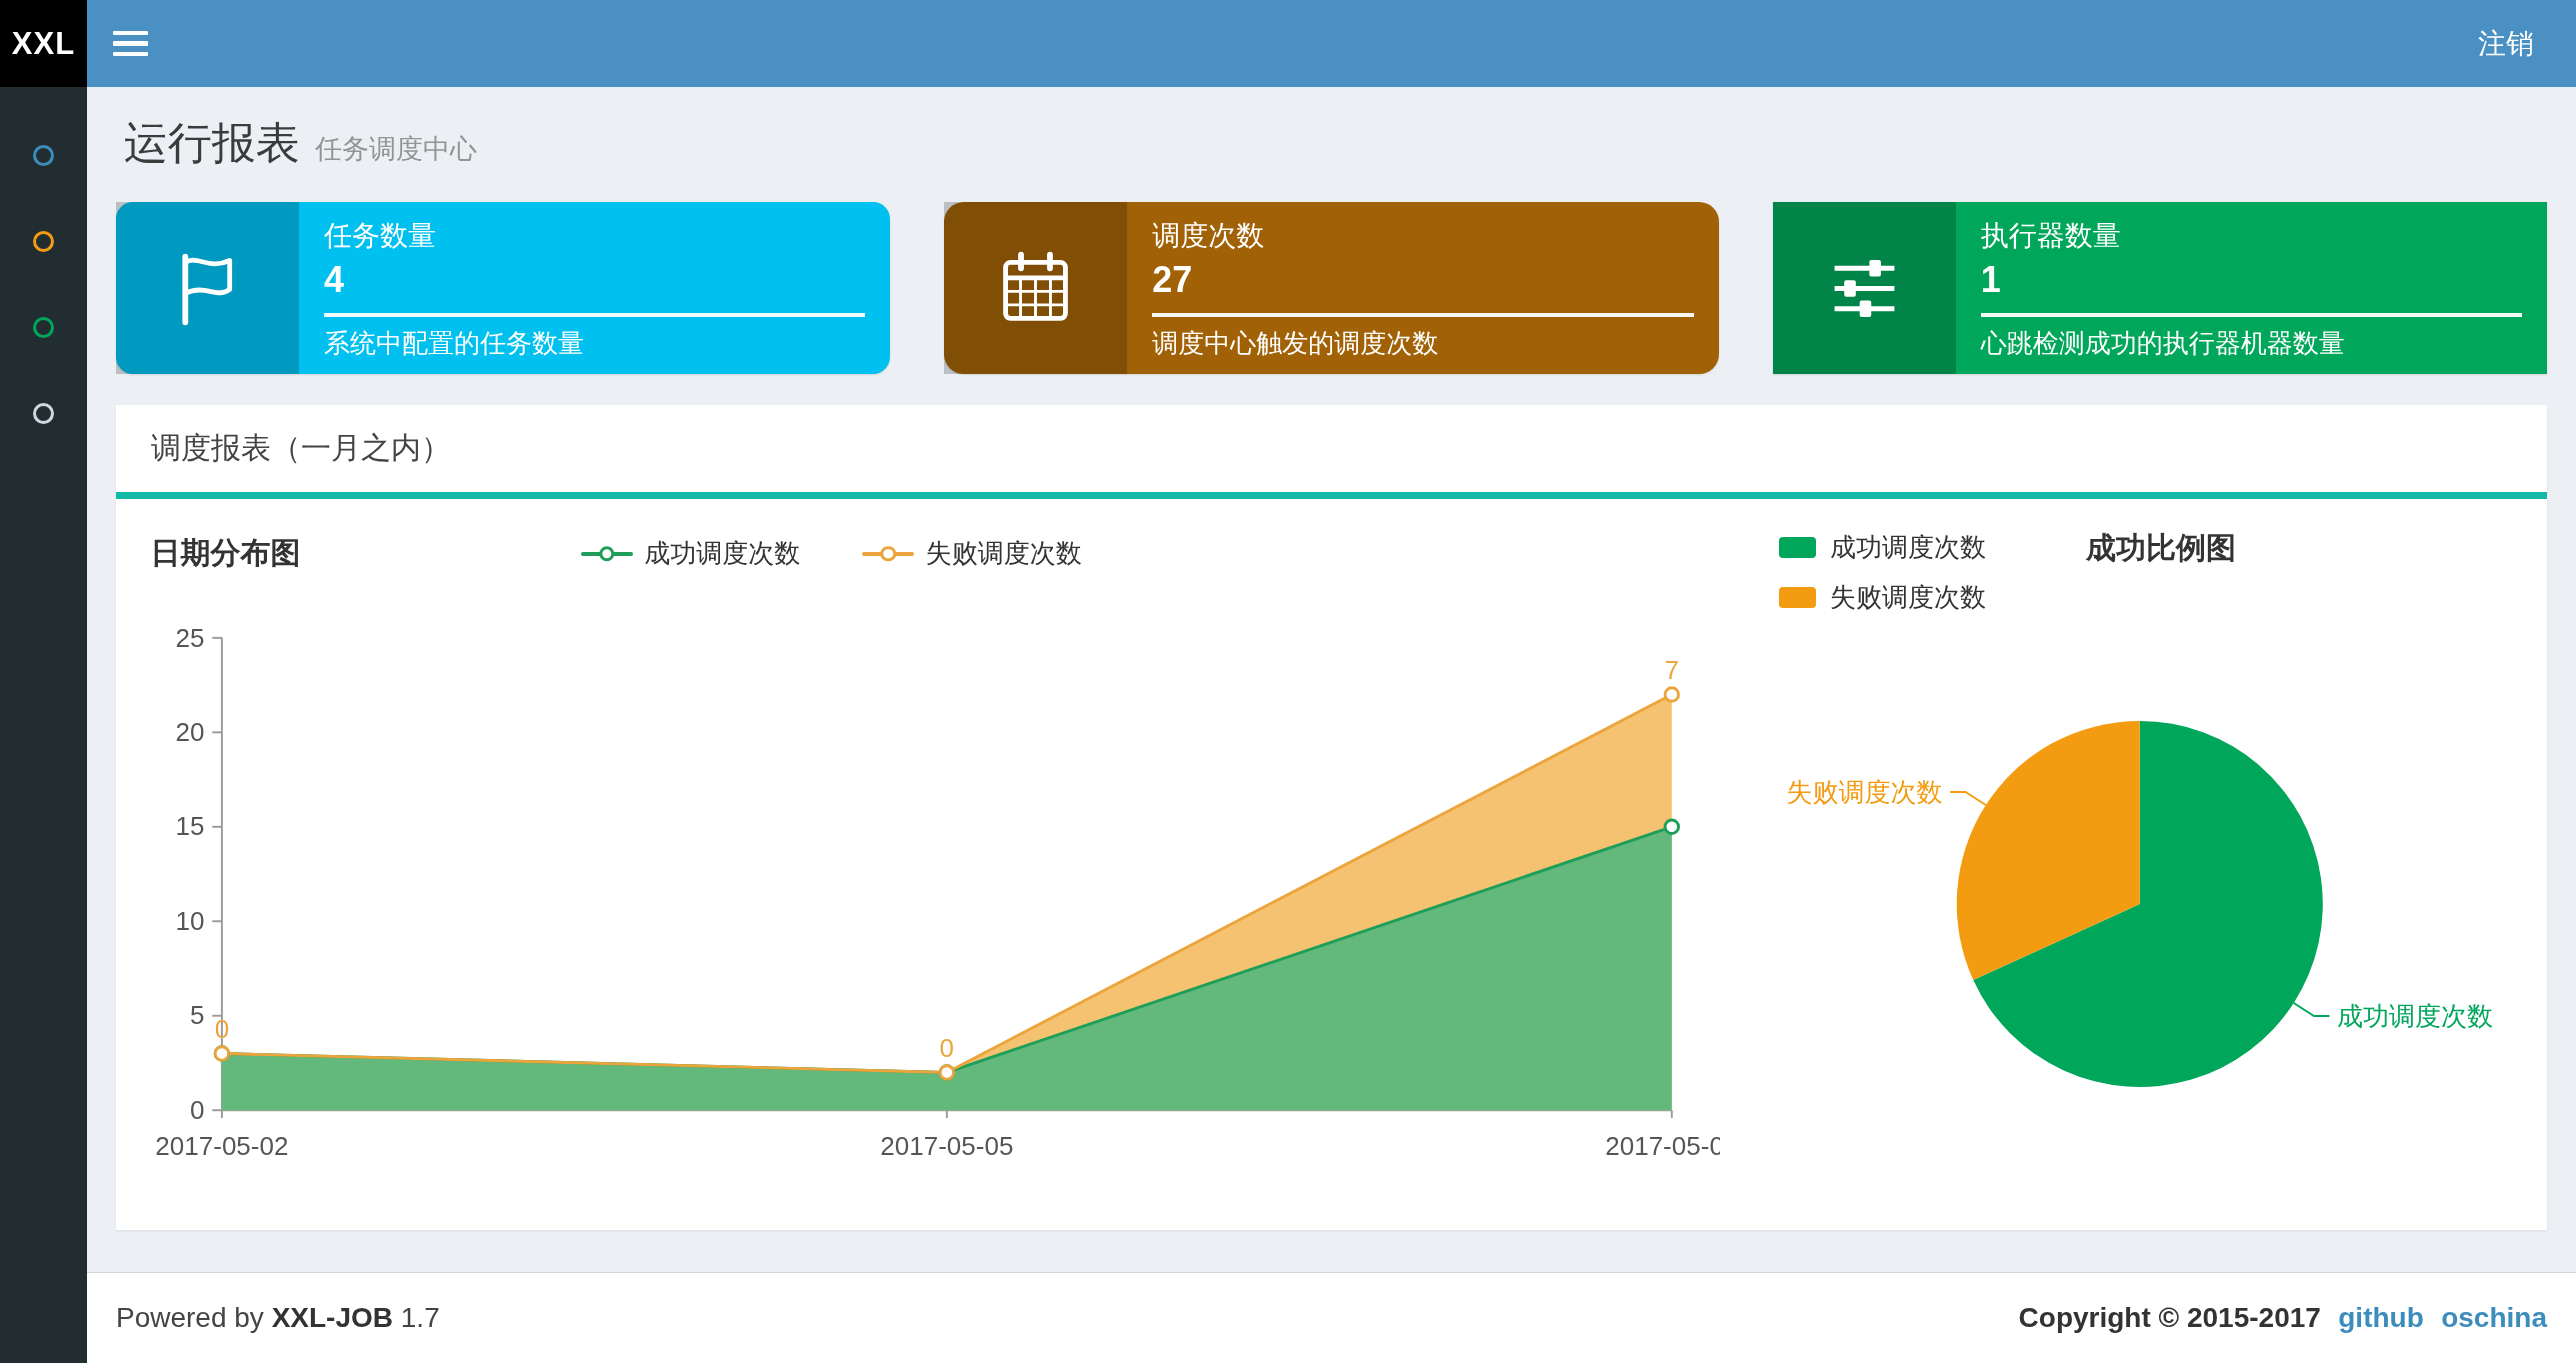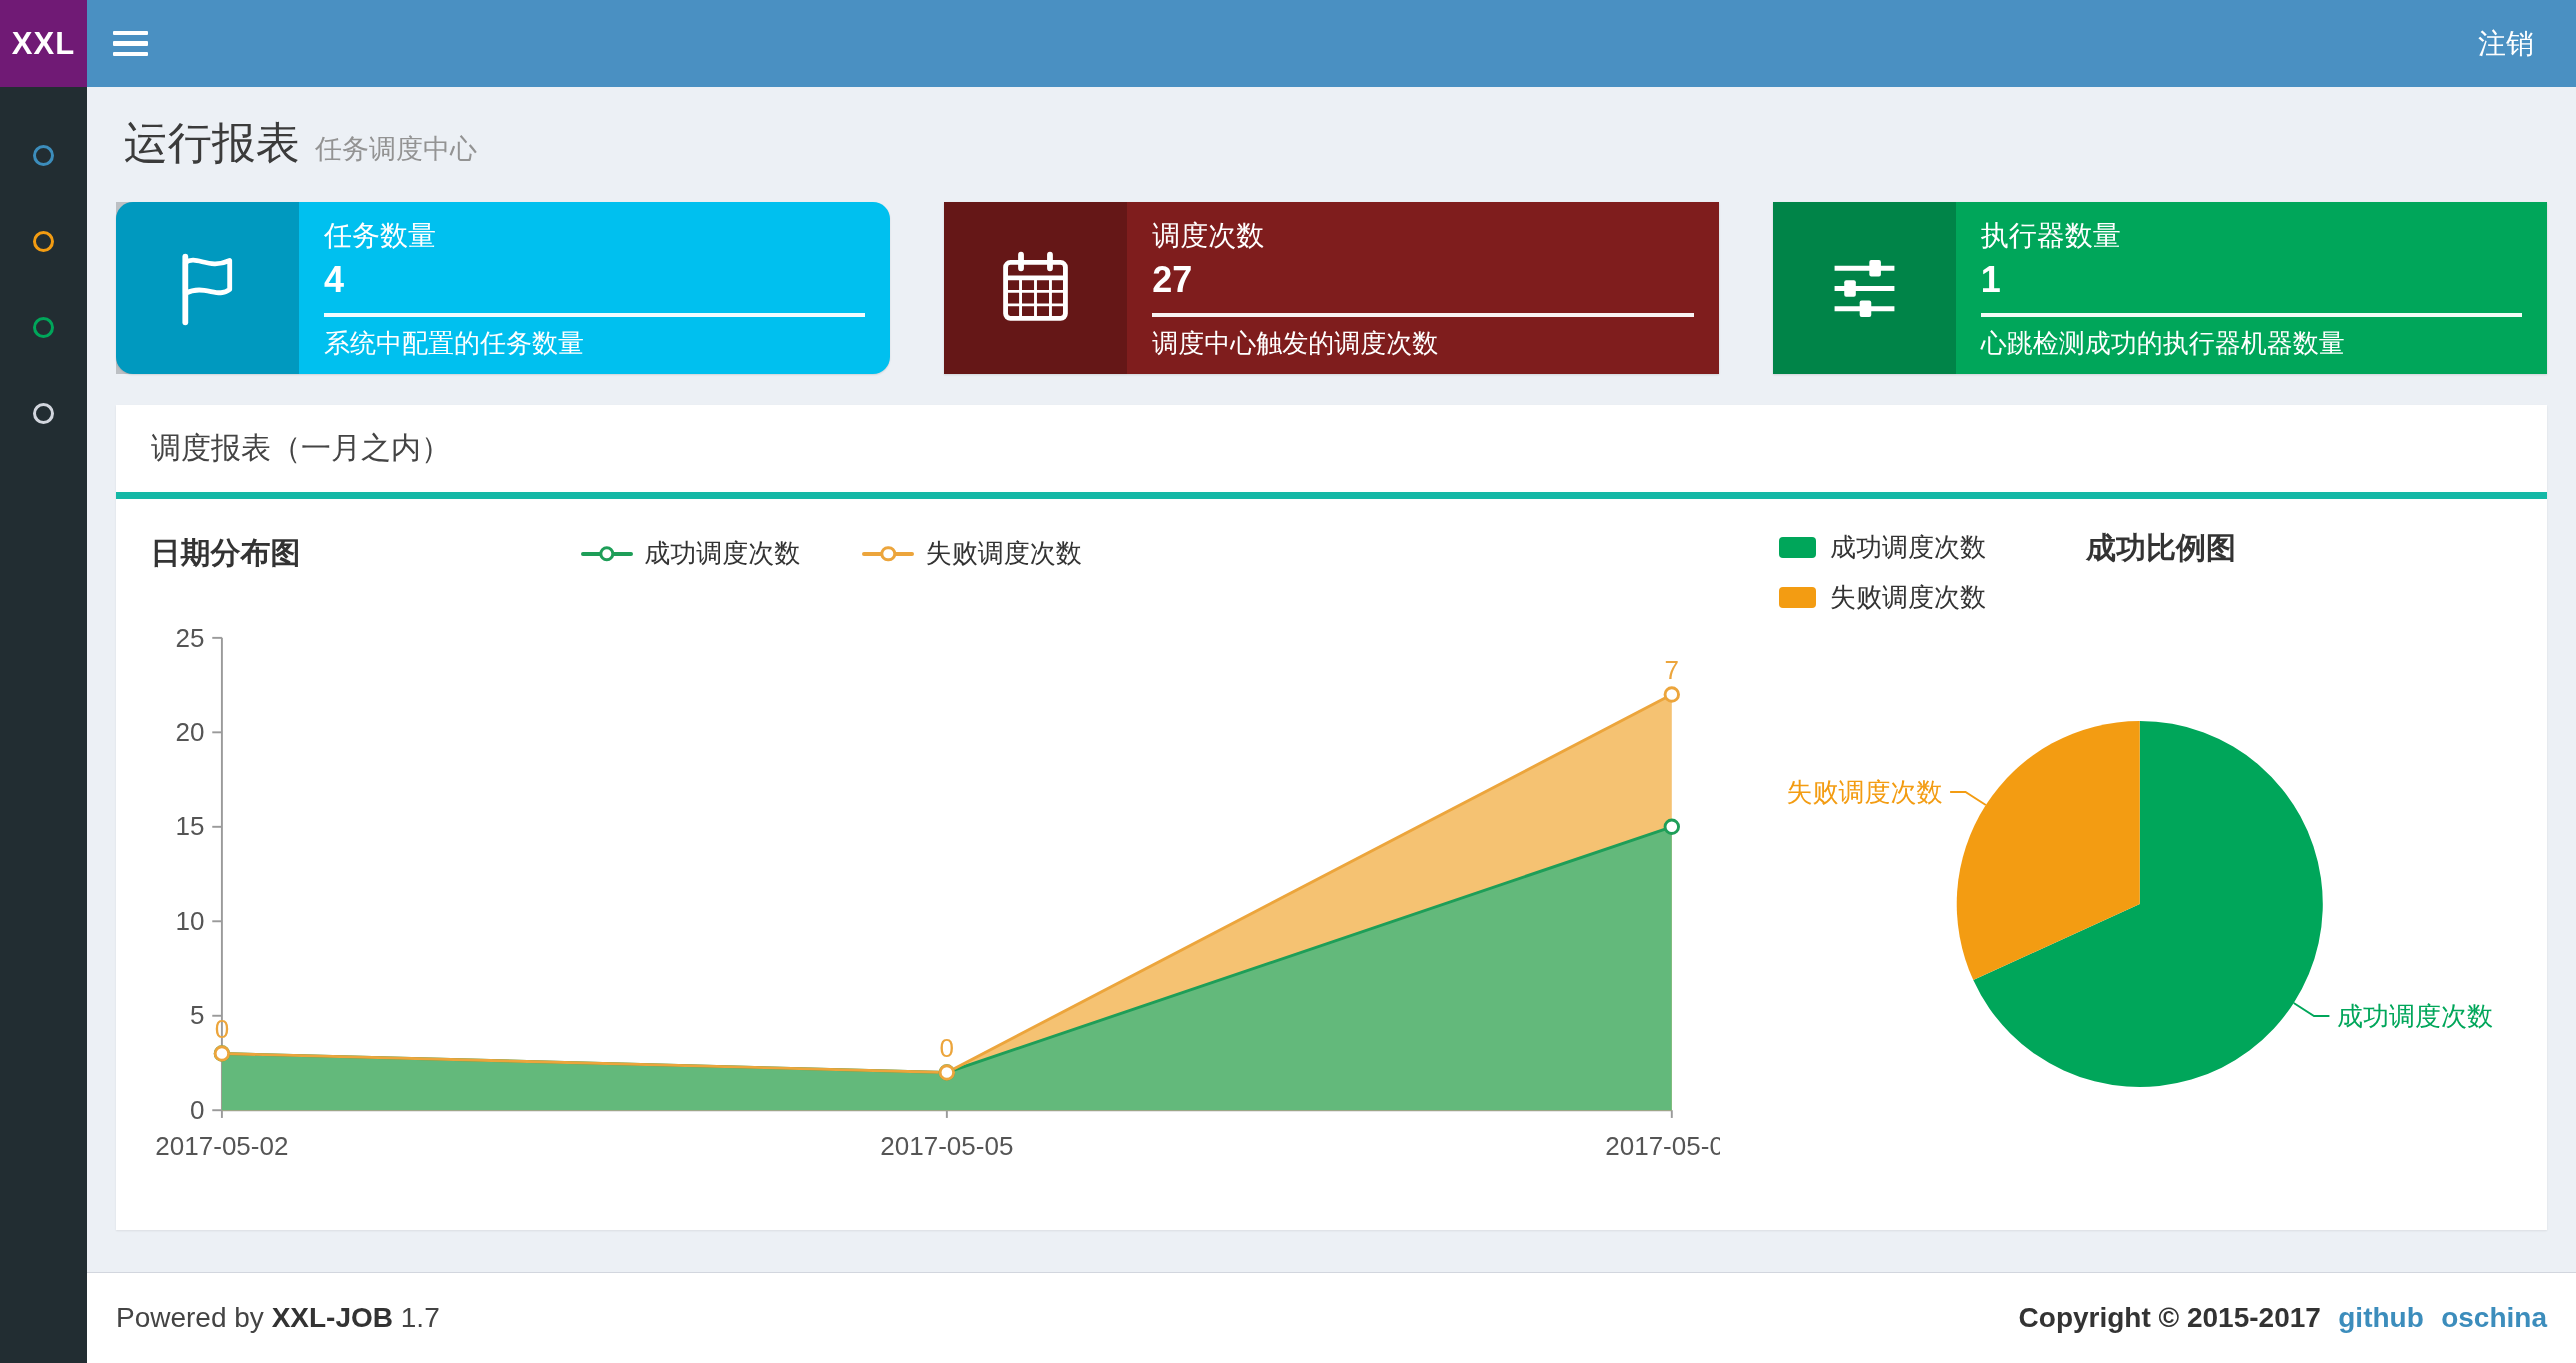--- a/index.html
+++ b/index.html
@@ -61,21 +61,21 @@
   .footer{background:#fff;border-top:1px solid #d2d6de;padding:29px;display:flex;justify-content:space-between;align-items:flex-end;font-size:28px;color:#444}
   .footer-left b{font-weight:700;color:#333}
   .footer-right{display:flex;align-items:center;gap:17.4px}
   .footer-right b{font-weight:700;color:#333}
   .footer-right a{font-weight:700;cursor:pointer}
 </style>
 </head>
 <body>
 
 <header class="navbar" style="background: rgb(74, 144, 194);">
-  <div class="logo" style="background: #701a75;">XXL</div>
+  <div class="logo" style="background: #000000;">XXL</div>
   <div class="nav-toggle">
     <span class="hamburger">
         <i></i>
         <i></i>
         <i></i>
       </span>
   </div>
   <div class="nav-right">
     <a class="logout">注销</a>
   </div>
@@ -115,21 +115,21 @@
           </svg>
         </span>
         <div class="info-content">
           <span class="info-label">任务数量</span>
           <span class="info-value">4</span>
           <div class="info-line"></div>
           <span class="info-desc">系统中配置的任务数量</span>
         </div>
       </div>
 
-      <div class="info-box" style="background: #7f1d1d;">
+      <div class="info-box" style="background: #a16207; border-radius: 20px;">
         <span class="info-icon">
           <svg width="83" height="83" viewBox="0 0 86 86">
             <rect x="12" y="16" width="62" height="58" rx="5" fill="none" stroke="#fff" stroke-width="5"></rect>
             <path d="M12 32 H74" stroke="#fff" stroke-width="5"></path>
             <path d="M28 8 V22 M58 8 V22" stroke="#fff" stroke-width="6" stroke-linecap="round"></path>
             <path d="M27.5 32 V74 M43 32 V74 M58.5 32 V74 M12 46 H74 M12 60 H74" stroke="#fff" stroke-width="3"></path>
           </svg>
         </span>
         <div class="info-content">
           <span class="info-label">调度次数</span>

